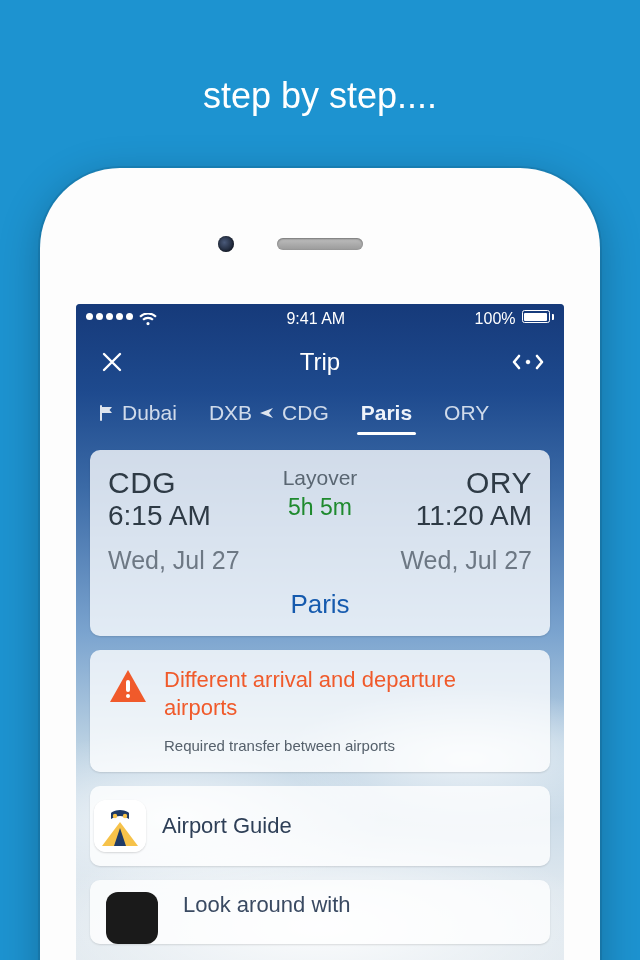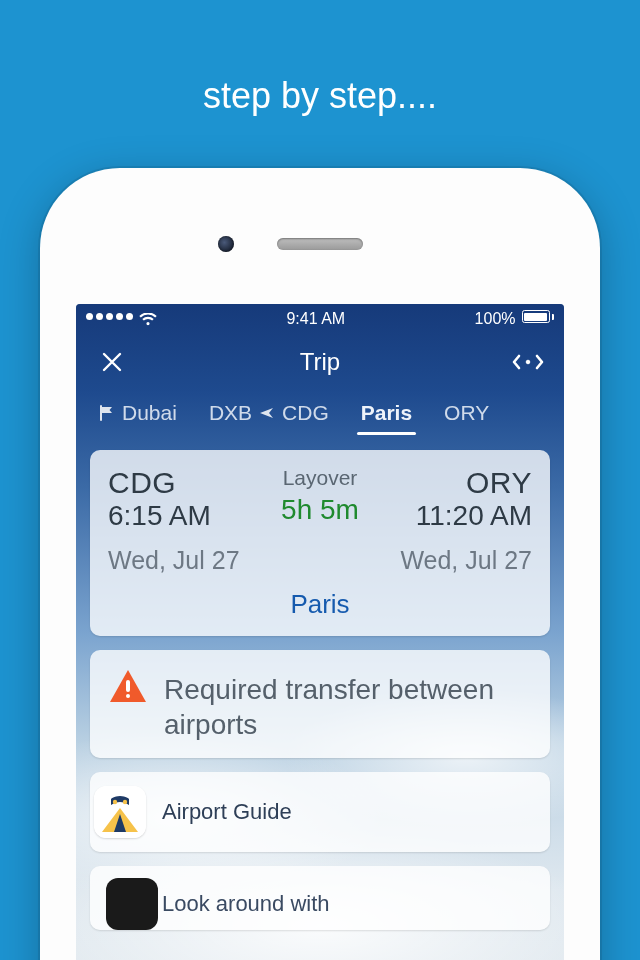--- a/index.html
+++ b/index.html
@@ -178,44 +178,44 @@
     display:flex; justify-content:space-between; align-items:flex-start;
   }
   .col{ display:flex; flex-direction:column; }
   .col.left{ text-align:left; }
   .col.center{ text-align:center; align-items:center; }
   .col.right{ text-align:right; align-items:flex-end; }
   .code{ font-size:30px; color:#2e3a45; font-weight:400; letter-spacing:0.5px; }
   .time{ font-size:28px; color:#2e3a45; font-weight:400; }
   .date{ font-size:25px; color:#6d7884; margin-top:14px; }
   .layover-label{ font-size:21px; color:#5a6672; }
-  .layover-dur{ font-size:28px; color:#1f8a2e; margin-top:4px; font-weight:500;}
+  .layover-dur{ font-size:23px; color:#1f8a2e; margin-top:4px; font-weight:500;}
   .city{
     text-align:center;
     color:#155aae;
     font-size:26px;
     margin-top:14px;
   }
   .warning-card{ display:flex; gap:16px; align-items:flex-start; }
   .warn-icon{ flex:0 0 auto; margin-top:2px; }
   .warn-title{ color:#f05a2b; font-size:22px; line-height:1.25; }
-  .warn-sub{ color:#55606b; font-size:28px; margin-top:6px; line-height:1.25; }
+  .warn-sub{ color:#55606b; font-size:15px; margin-top:16px; line-height:1.25; }
   .guide-card{
     display:flex; align-items:center; gap:16px;
     padding:14px 4px;
   }
   .guide-icon{
     width:52px; height:52px; border-radius:12px; background:#fff;
     display:flex; align-items:center; justify-content:center;
     box-shadow: 0 1px 2px rgba(0,0,0,0.15);
     position:relative; overflow:hidden;
   }
   .guide-label{ color:#2e3f57; font-size:22px; }
   .peek-card{
-    display:flex; align-items:center; gap:4px;
+    display:flex; gap:25px;
     padding:12px 12px 0 16px;
   }
   .peek-icon{
     width:52px; height:52px; border-radius:12px; background:#1a1a1a;
   }
   .peek-label{ color:#3a4a62; font-size:22px; }
 </style>
 </head>
 <body>
 
@@ -322,20 +322,21 @@
 
         <div class="card warning-card">
           <div class="warn-icon">
             <svg width="40" height="36" viewBox="0 0 40 36">
               <path d="M20 2L38 34H2L20 2z" fill="#f05a2b"></path>
               <rect x="18" y="12" width="4" height="12" rx="2" fill="#fff"></rect>
               <rect x="18" y="26" width="4" height="4" rx="2" fill="#fff"></rect>
             </svg>
           </div>
           <div>
+            <div class="warn-title">Different arrival and departure airports</div>
             <div class="warn-sub">Required transfer between airports</div>
           </div>
         </div>
 
         <div class="card guide-card">
           <div class="guide-icon">
             <svg width="52" height="52" viewBox="0 0 52 52">
               <rect width="52" height="52" rx="12" fill="#ffffff"></rect>
               <path d="M26 10c-6 0-9 3-9 3v6c3-2 6-3 9-3s6 1 9 3v-6s-3-3-9-3z" fill="#1e3a66"></path>
               <circle cx="21" cy="16" r="2.2" fill="#f6c24a"></circle>

